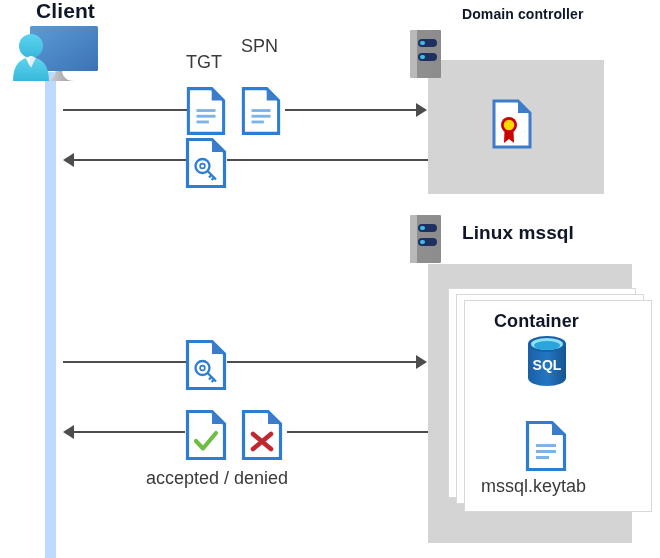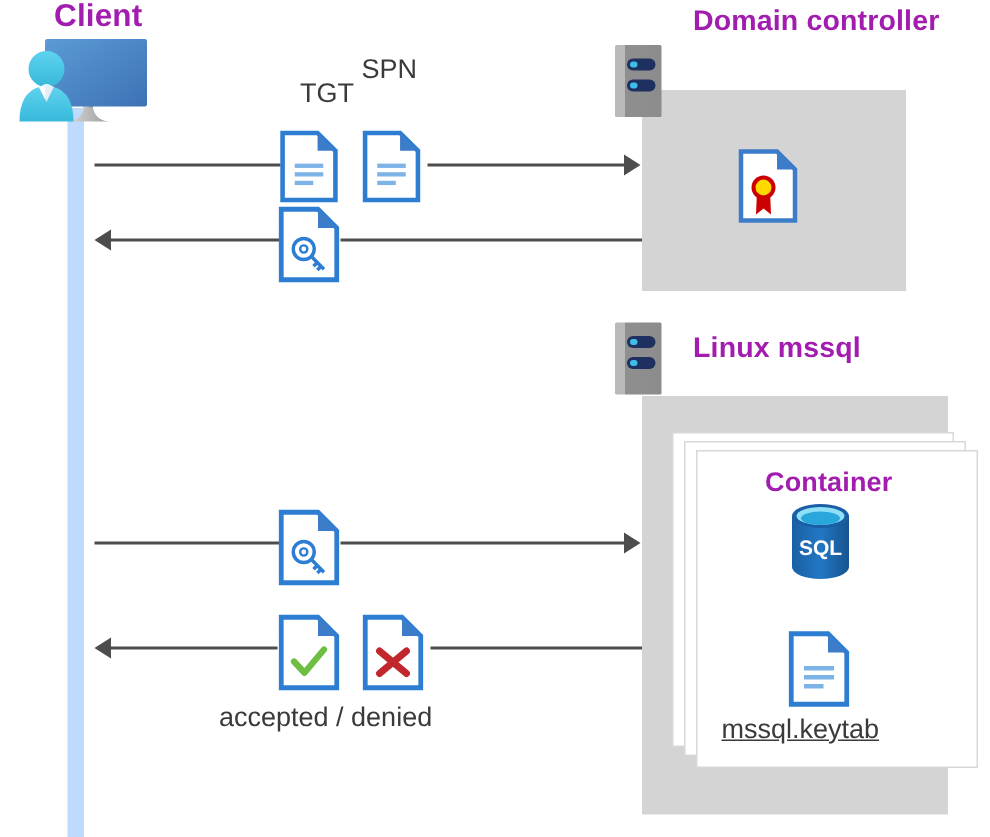--- a/index.html
+++ b/index.html
@@ -2,21 +2,21 @@
 <html><head>
 <meta charset="utf-8">
 <style>
   html,body{margin:0;padding:0;background:#ffffff;}
   body{width:660px;height:558px;position:relative;overflow:hidden;
        font-family:"Liberation Sans","DejaVu Sans",sans-serif;
        -webkit-font-smoothing:antialiased;}
   .abs{position:absolute;}
 
   
-  .title-bold{font-weight:bold;color:#a21caf;letter-spacing:.1px;}
+  .title-bold{font-weight:bold;color:#0f172a;letter-spacing:.1px;}
   .plain{color:#3a3a3a;}
 
   
   #lifeline{left:45px;top:72px;width:11px;height:486px;background:#bedafc;}
 
   
   #client-label{left:36px;top:-1px;font-size:21px;}
 
   
   #client-icon{left:8px;top:22px;width:100px;height:68px;}
@@ -34,40 +34,40 @@
 
   
   .rack{width:31px;height:48px;border-radius:1px;
         background:linear-gradient(90deg,#b9b9b9 0%,#b9b9b9 22%,#8f8f8f 22%,#8c8c8c 100%);}
   .rack .pill{position:absolute;left:8px;width:19px;height:8px;border-radius:4px;background:#1e3060;}
   .rack .pill i{position:absolute;left:2px;top:1.6px;width:4.8px;height:4.8px;border-radius:50%;background:#3fbde8;display:block;}
   #dc-rack{left:410px;top:30px;}
   #linux-rack{left:410px;top:215px;}
 
   
-  #dc-title{left:462px;top:2px;font-size:19px;line-height:25px;width:170px;}
+  #dc-title{left:462px;top:2px;font-size:14px;line-height:25px;width:170px;}
   #linux-title{left:462px;top:222px;font-size:19px;}
 
   
   .card{position:absolute;background:#fff;border:1px solid #d8d8d8;}
   #card3{left:448px;top:288px;width:186px;height:208px;}
   #card2{left:456px;top:294px;width:186px;height:208px;}
   #card1{left:464px;top:300px;width:186px;height:210px;}
-  #container-title{left:494px;top:311px;font-size:18px;margin-left:16px;}
+  #container-title{left:494px;top:311px;font-size:18px;}
 
   
   .doc{position:relative;}
   .doc svg{display:block;}
 
   
   .doclabel{font-size:18px;color:#3a3a3a;}
-  #tgt-label{left:200px;top:52px;}
+  #tgt-label{left:186px;top:52px;}
   #spn-label{left:241px;top:36px;}
   #accepted-label{left:146px;top:468px;font-size:18px;}
-  #keytab-label{left:481px;top:476px;font-size:18px;text-decoration:underline;}
+  #keytab-label{left:481px;top:476px;font-size:18px;}
 </style>
 </head>
 <body>
 
 <div class="abs" id="lifeline"></div>
 
 <div class="abs title-bold" id="client-label">Client</div>
 
 <div class="abs" id="client-icon">
   <svg width="100" height="68" viewBox="0 0 100 68">

